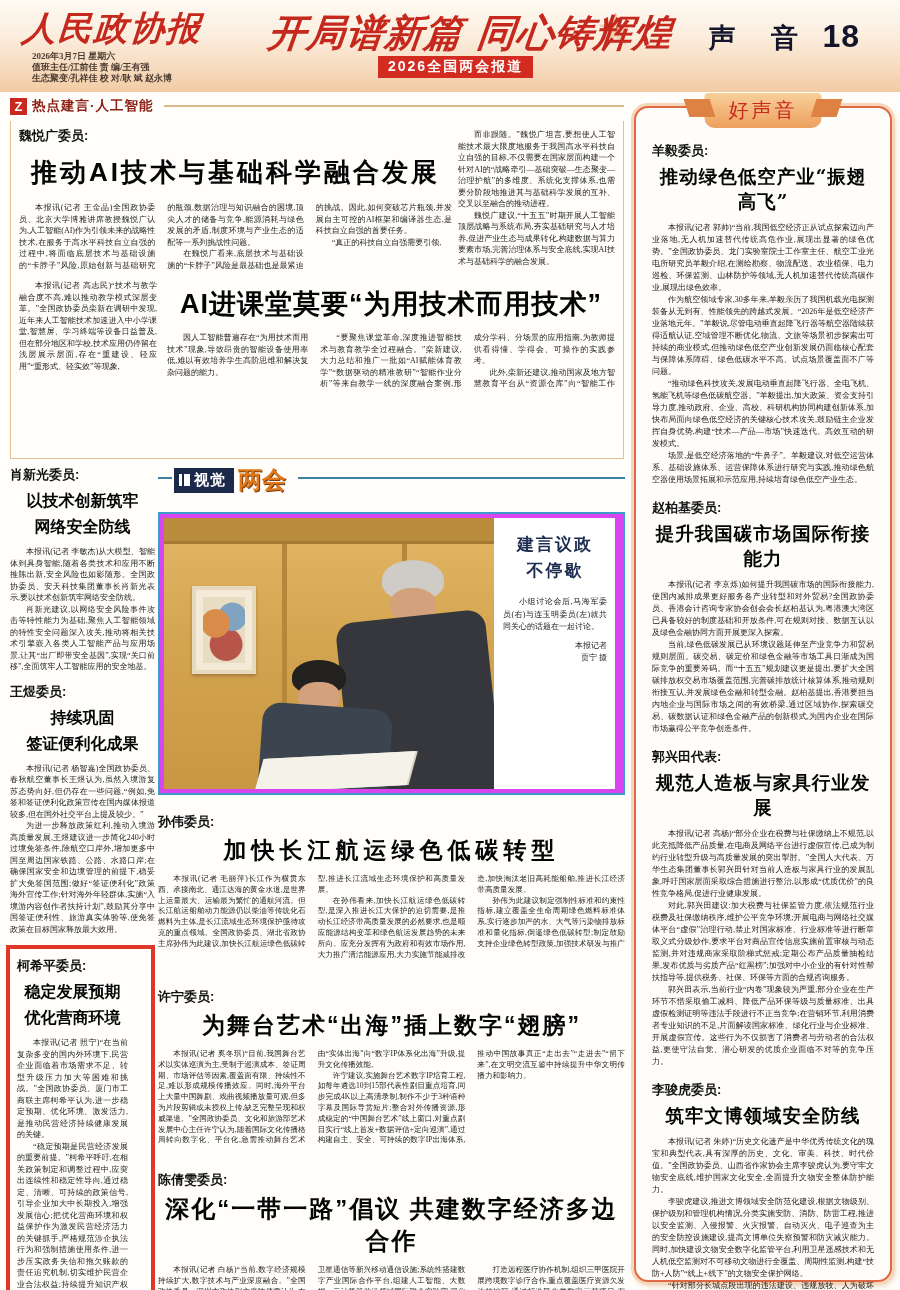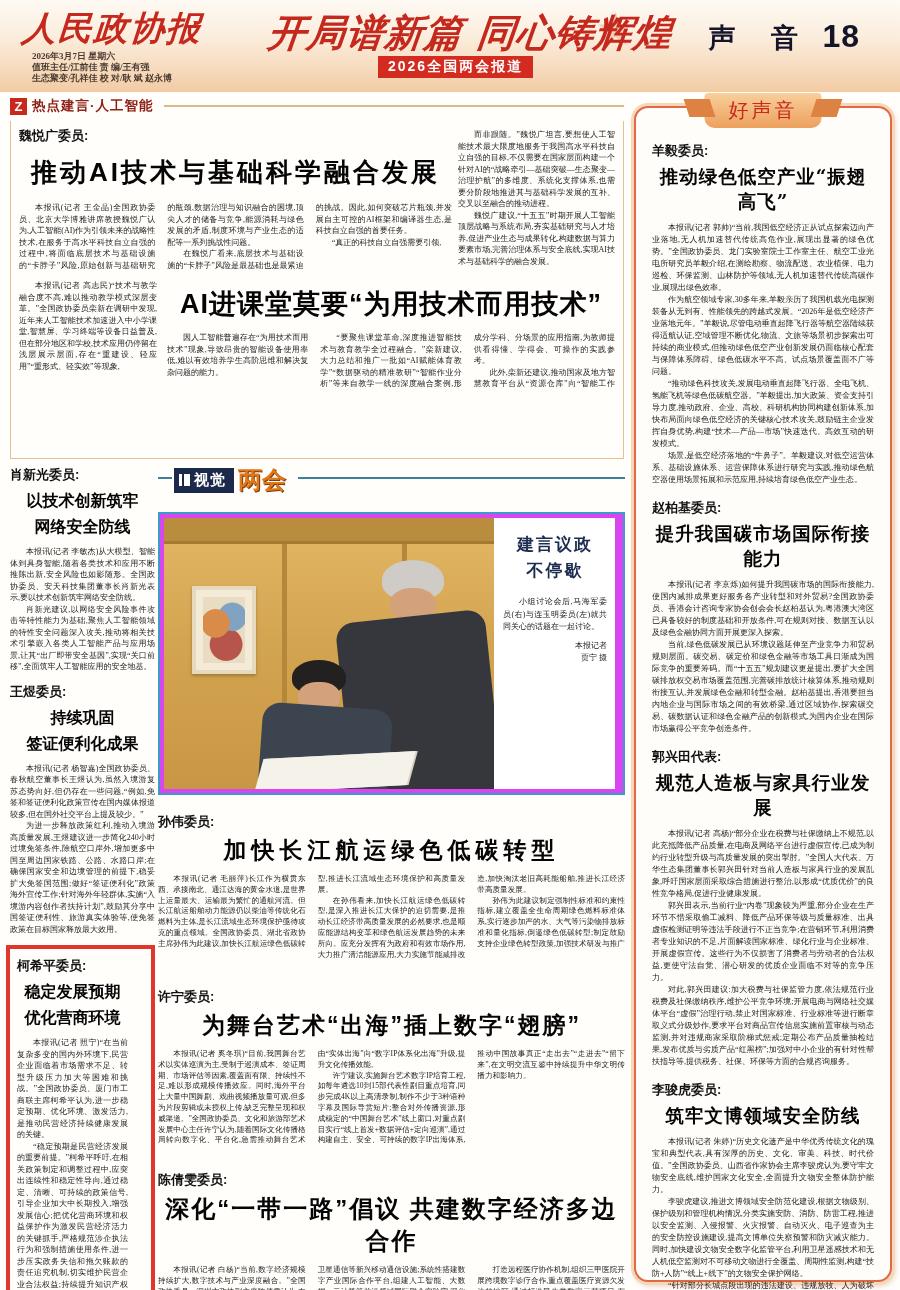--- a/index.html
+++ b/index.html
@@ -315,22 +315,22 @@
         <p>本报讯(记者 李京烁)如何提升我国碳市场的国际衔接能力,使国内减排成果更好服务各产业转型和对外贸易?全国政协委员、香港会计咨询专家协会创会会长赵柏基认为,粤港澳大湾区已具备较好的制度基础和开放条件,可在规则对接、数据互认以及绿色金融协同方面开展更深入探索。</p>
         <p>当前,绿色低碳发展已从环境议题延伸至产业竞争力和贸易规则层面。碳交易、碳定价和绿色金融等市场工具日渐成为国际竞争的重要筹码。而“十五五”规划建议更是提出,要扩大全国碳排放权交易市场覆盖范围,完善碳排放统计核算体系,推动规则衔接互认,并发展绿色金融和转型金融。赵柏基提出,香港要担当内地企业与国际市场之间的有效桥梁,通过区域协作,探索碳交易、碳数据认证和绿色金融产品的创新模式,为国内企业在国际市场赢得公平竞争创造条件。</p>
       </div>
     </article>
 
     <article class="r-art">
       <div class="byline">郭兴田代表:</div>
       <h1 class="r-title h-serif">规范人造板与家具行业发展</h1>
       <div class="r-body">
         <p>本报讯(记者 高杨)“部分企业在税费与社保缴纳上不规范,以此充抵降低产品质量,在电商及网络平台进行虚假宣传,已成为制约行业转型升级与高质量发展的突出掣肘。”全国人大代表、万华生态集团董事长郭兴田针对当前人造板与家具行业的发展乱象,呼吁国家层面采取综合措施进行整治,以形成“优质优价”的良性竞争格局,促进行业健康发展。</p>
+        <p>对此,郭兴田建议:加大税费与社保监管力度,依法规范行业税费及社保缴纳秩序,维护公平竞争环境;开展电商与网络社交媒体平台“虚假”治理行动,禁止对国家标准、行业标准等进行断章取义式分级炒作,要求平台对商品宣传信息实施前置审核与动态监测,并对违规商家采取阶梯式惩戒;定期公布产品质量抽检结果,发布优质与劣质产品“红黑榜”;加强对中小企业的有针对性帮扶指导等,提供税务、社保、环保等方面的合规咨询服务。</p>
         <p>郭兴田表示,当前行业“内卷”现象较为严重,部分企业在生产环节不惜采取偷工减料、降低产品环保等级与质量标准、出具虚假检测证明等违法手段进行不正当竞争;在营销环节,利用消费者专业知识的不足,片面解读国家标准、绿化行业与企业标准、开展虚假宣传。这些行为不仅损害了消费者与劳动者的合法权益,更使守法自觉、潜心研发的优质企业面临不对等的竞争压力。</p>
-        <p>对此,郭兴田建议:加大税费与社保监管力度,依法规范行业税费及社保缴纳秩序,维护公平竞争环境;开展电商与网络社交媒体平台“虚假”治理行动,禁止对国家标准、行业标准等进行断章取义式分级炒作,要求平台对商品宣传信息实施前置审核与动态监测,并对违规商家采取阶梯式惩戒;定期公布产品质量抽检结果,发布优质与劣质产品“红黑榜”;加强对中小企业的有针对性帮扶指导等,提供税务、社保、环保等方面的合规咨询服务。</p>
       </div>
     </article>
 
     <article class="r-art">
       <div class="byline">李骏虎委员:</div>
       <h1 class="r-title h-serif">筑牢文博领域安全防线</h1>
       <div class="r-body">
         <p>本报讯(记者 朱婷)“历史文化遗产是中华优秀传统文化的瑰宝和典型代表,具有深厚的历史、文化、审美、科技、时代价值。”全国政协委员、山西省作家协会主席李骏虎认为,要守牢文物安全底线,维护国家文化安全,全面提升文物安全整体防护能力。</p>
         <p>李骏虎建议,推进文博领域安全防范化建设,根据文物级别、保护级别和管理机构情况,分类实施安防、消防、防雷工程,推进以安全监测、入侵报警、火灾报警、自动灭火、电子巡查为主的安全防控设施建设,提高文博单位失察预警和防灾减灾能力。同时,加快建设文物安全数字化监管平台,利用卫星遥感技术和无人机低空监测对不可移动文物进行全覆盖、周期性监测,构建“技防+人防”“线上+线下”的文物安全保护网络。</p>
         <p>“针对部分长城点段出现的违法建设、违规放牧、人为破坏等问题,更须对长城等线性遗产开展本体实体防护项目。”李骏虎提出,为长城重要点段周围划定保护圈,在保护范围内安装电子提示设备,切实筑牢长城守护防线。</p>

